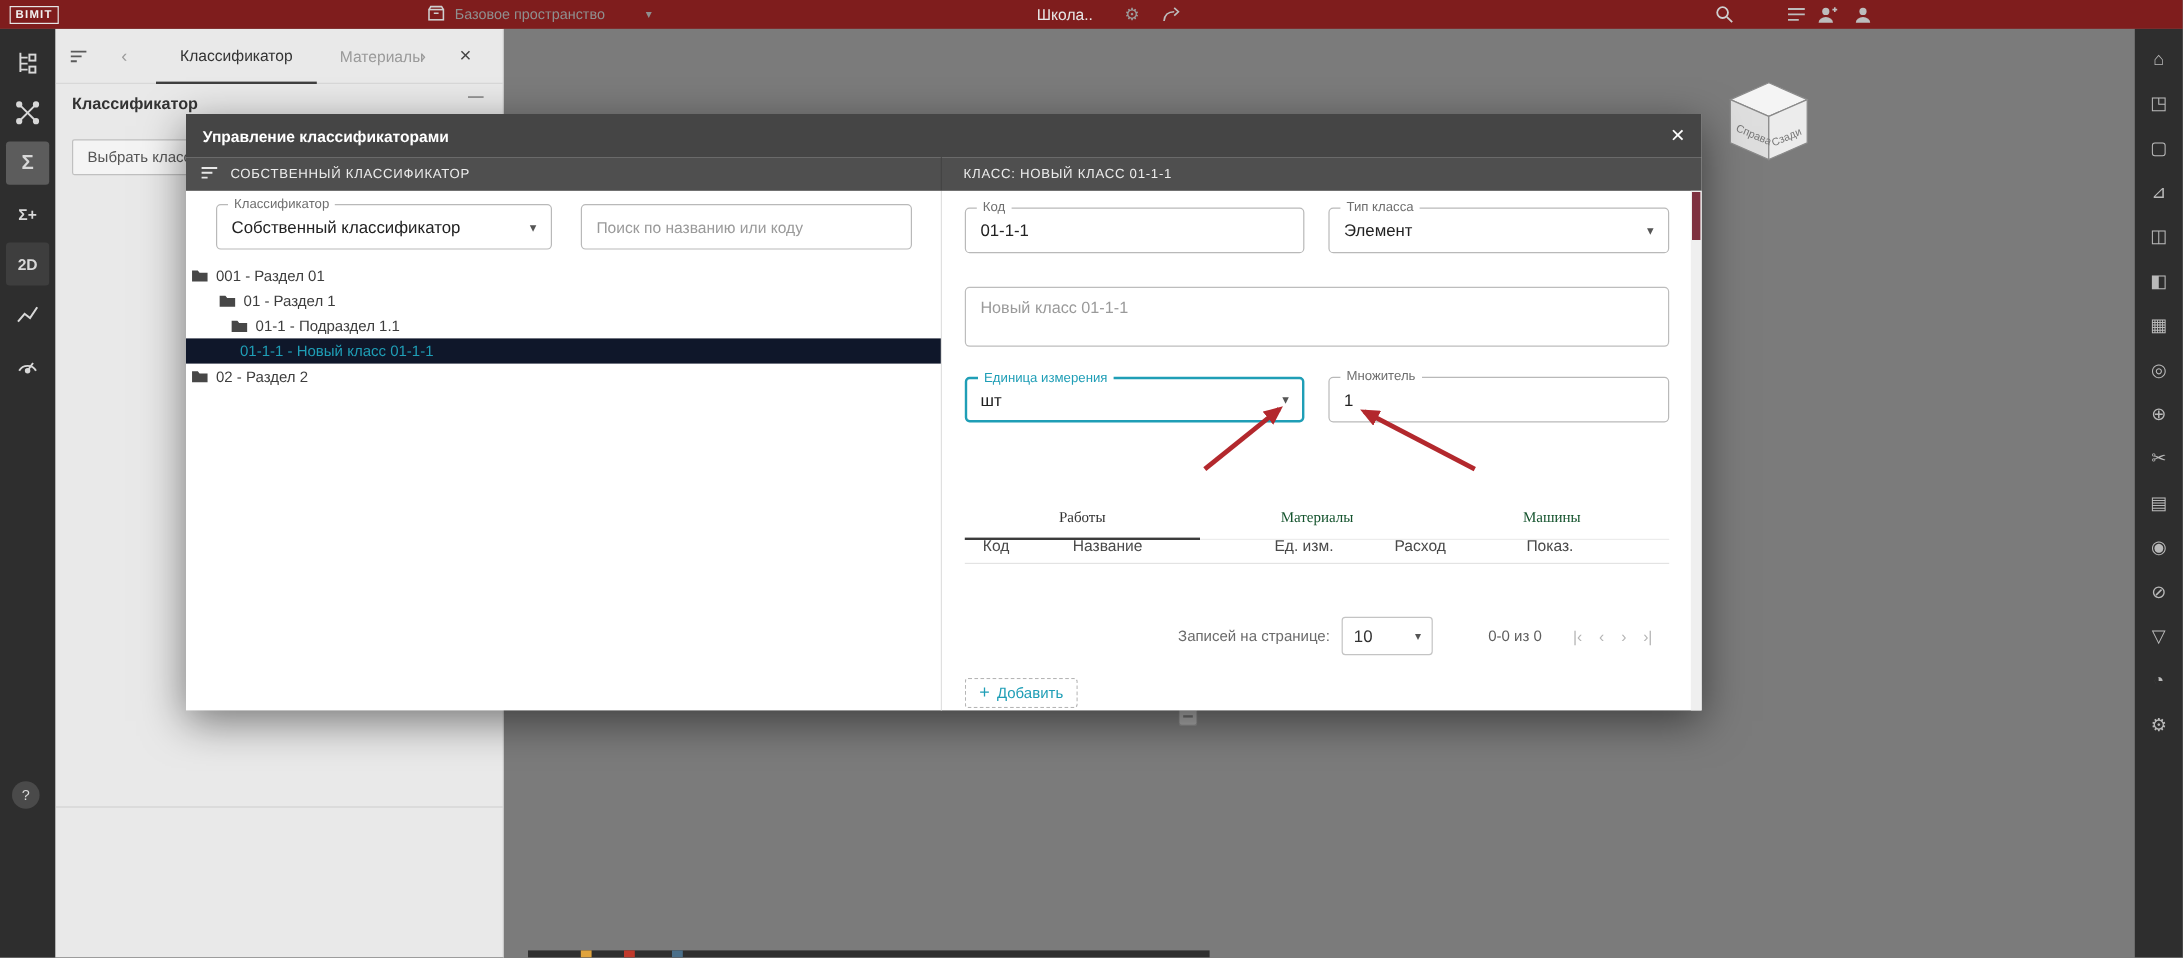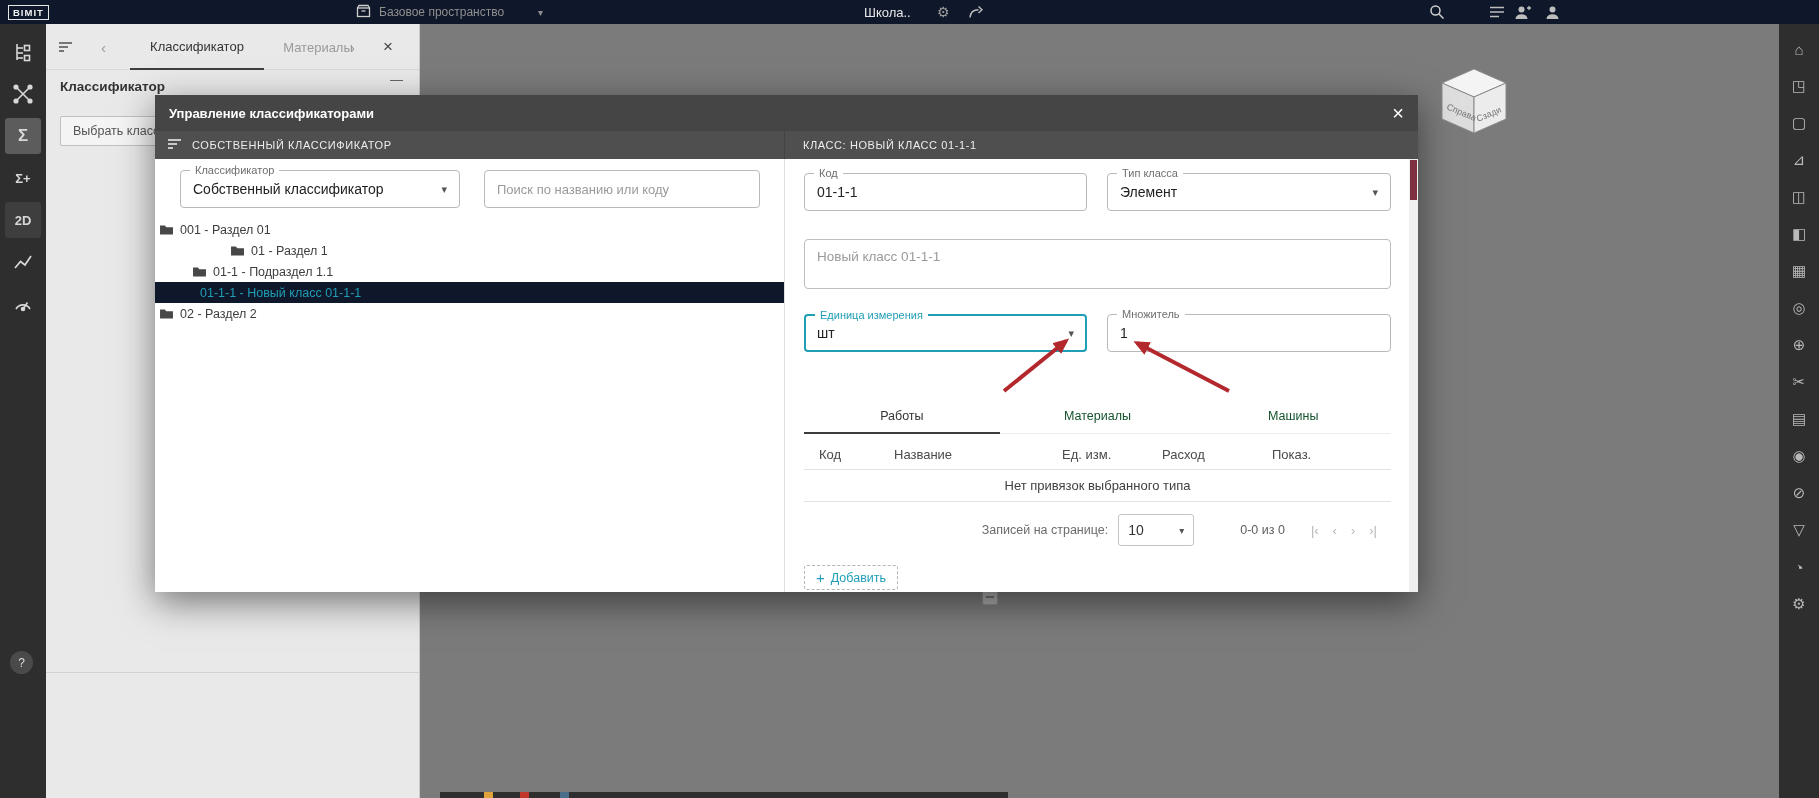--- a/index.html
+++ b/index.html
@@ -6,21 +6,21 @@
   html,body { width:1819px; height:798px; }
   body {
     position:relative; overflow:hidden;
     background:#7b7b7b;
     font-family:"Liberation Sans","DejaVu Sans",sans-serif;
     color:#333;
     --accent:#1f9eb6; --arrow:#b3282d; --scroll-thumb:#7e3140;
   }
 
   
-  .topbar { position:absolute; top:0; left:0; right:0; height:24px; background:#0f172a; z-index:6; }
+  .topbar { position:absolute; top:0; left:0; right:0; height:24px; background:#7f1d1d; z-index:6; }
   .topbar > * { position:absolute; top:0; height:24px; display:flex; align-items:center; }
   .logo { left:8px; }
   .logo span { border:1px solid #e6e6e6; color:#f2f2f2; font-size:9.5px; font-weight:bold; letter-spacing:1px; padding:1px 4px; }
   .tb-ws { left:356px; gap:8px; color:#8f8f8f; font-size:12px; cursor:pointer; }
   .tb-ws .caret { font-size:10px; color:#8f8f8f; margin-left:26px; }
   .tb-project { left:864px; color:#e8e8e8; font-size:13px; }
   .tb-gear { left:937px; color:#9d9d9d; font-size:14px; cursor:pointer; }
   .tb-share { left:968px; cursor:pointer; }
   .tb-search { left:1429px; cursor:pointer; }
   .tb-list { left:1489px; cursor:pointer; }
@@ -96,27 +96,27 @@
   .sfield input::placeholder { color:#9a9a9a; }
 
   .desc-box { position:absolute; border:1px solid #bdbdbd; border-radius:4px; background:#fff;
               padding:9px 12px; font-size:13.5px; color:#9a9a9a; cursor:text; }
 
   
   .tree { position:absolute; left:0; right:0; top:60px; }
   .tree-row { height:21px; display:flex; align-items:center; font-size:12.5px; color:#3d3d3d; cursor:pointer; }
   .tree-row .f-ic { margin-right:6px; display:flex; }
   .tree-row.lvl0 { padding-left:4px; }
-  .tree-row.lvl1 { padding-left:27px;margin-left:48px; }
+  .tree-row.lvl1 { padding-left:27px; }
   .tree-row.lvl2 { padding-left:37px; }
   .tree-row.lvl3 { padding-left:45px; }
   .tree-row.selected { background:#0f172a; color:var(--accent); }
 
   
-  .rtabs { position:absolute; left:19px; top:244px; width:587px; display:flex; border-bottom:1px solid #ececec; }
+  .rtabs { position:absolute; left:19px; top:259px; width:587px; display:flex; border-bottom:1px solid #ececec;font-family:Liberation Serif, serif; }
   .rtab { flex:1; text-align:center; font-size:12.5px; color:#14532d; padding:6px 0 9px; cursor:pointer; }
   .rtab.active { color:#333; border-bottom:2px solid #3c3c3c; margin-bottom:-1px; }
 
   .thead { position:absolute; left:19px; top:281px; width:587px; height:30px; display:flex; align-items:center;
            padding-left:15px; border-bottom:1px solid #e3e3e3; font-size:13px; color:#4a4a4a; }
   .thead .c1 { width:75px; } .thead .c2 { width:168px; } .thead .c3 { width:100px; }
   .thead .c4 { width:110px; } .thead .c5 { flex:1; }
 
   .tempty { position:absolute; left:19px; top:311px; width:587px; height:32px; display:flex; align-items:center;
             justify-content:center; font-size:13px; color:#3f3f3f; border-bottom:1px solid #e3e3e3; }
@@ -399,21 +399,20 @@
       </div>
 
       <div class="thead">
         <span class="c1">Код</span>
         <span class="c2">Название</span>
         <span class="c3">Ед. изм.</span>
         <span class="c4">Расход</span>
         <span class="c5">Показ.</span>
       </div>
 
-      <div class="tempty">Нет привязок выбранного типа</div>
 
       <div class="pager">
         <span>Записей на странице:</span>
         <span class="pgsize">
           <span class="val">10</span>
           <span class="caret">▾</span>
         </span>
         <span class="pg-range">0-0 из 0</span>
         <span class="pg-nav">
           <span>|‹</span>

